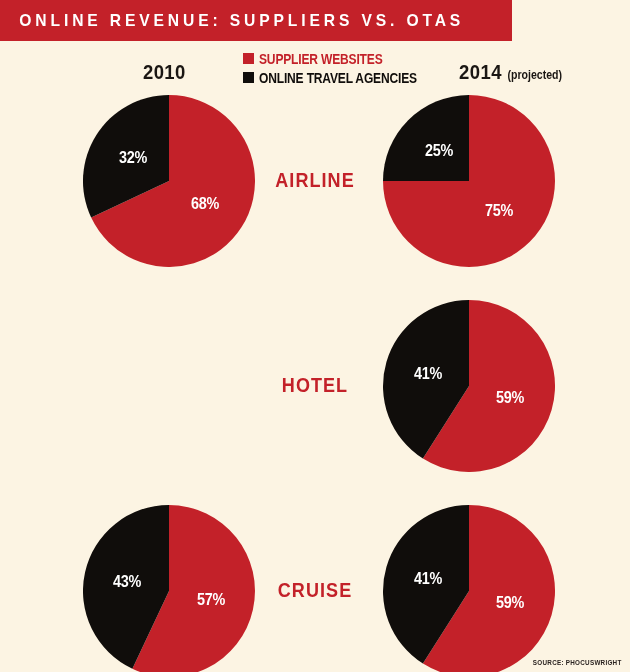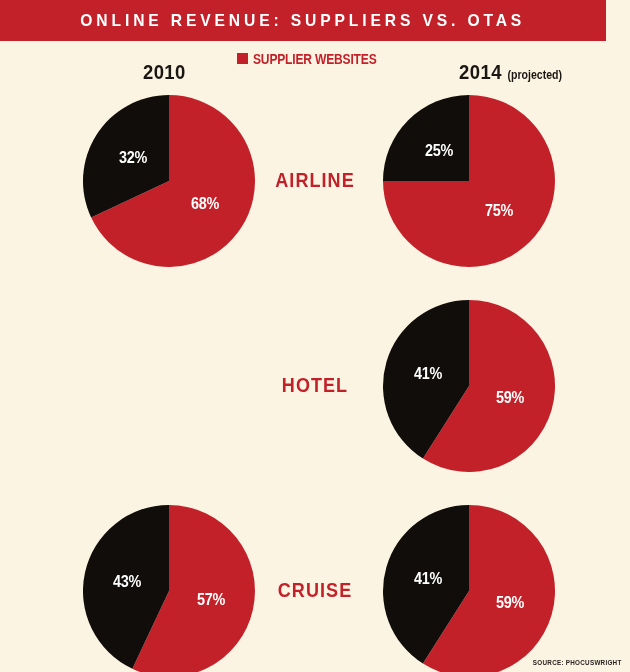--- a/index.html
+++ b/index.html
@@ -13,26 +13,25 @@
     font-family: "Liberation Sans", sans-serif;
     overflow: hidden;
     position: relative;
   }
 
   
   .title-band {
     position: absolute;
     left: 0;
     top: 0;
-    width: 606px;
+    width: 512px;
     height: 41px;
     background: #c32129;
     display: flex;
     align-items: center;
-    justify-content: center;
   }
   .title-text {
     color: #ffffff;
     font-family: "Liberation Sans Narrow", "Liberation Sans", sans-serif;
     font-size: 17px;
     font-weight: bold;
     letter-spacing: 4.2px;
     transform: scaleX(0.92);
     white-space: nowrap;
   }
@@ -58,21 +57,21 @@
   .year-label .suffix {
     font-size: 12px;
     font-weight: bold;
     letter-spacing: 0;
   }
   #year-left  { left: 140px; top: 12px; }
   #year-right { left: 452px; top: 12px; }
 
   .legend {
     position: absolute;
-    left: 237px;
+    left: 243px;
     top: 2px;
   }
   .legend-row {
     display: flex;
     align-items: center;
     height: 17px;
     margin-bottom: 2px;
   }
   .legend-swatch {
     width: 11px;
@@ -170,20 +169,24 @@
   <div class="year-label" id="year-right">
     <span>2014</span>
     <span class="suffix">(projected)</span>
   </div>
 
   <div class="legend">
     <div class="legend-row">
       <span class="legend-swatch sup"></span>
       <span class="legend-text sup">SUPPLIER WEBSITES</span>
     </div>
+    <div class="legend-row">
+      <span class="legend-swatch ota"></span>
+      <span class="legend-text ota">ONLINE TRAVEL AGENCIES</span>
+    </div>
   </div>
 </div>
 
 <div class="rows">
 
   <div class="chart-row">
     <div class="pie-cell left">
         <svg viewBox="0 0 172 172">
           <path d="M 86 86 L 86.00 0.00 A 86 86 0 1 1 8.18 122.62 Z" fill="#c32129"></path>
           <path d="M 86 86 L 8.18 122.62 A 86 86 0 0 1 86.00 0.00 Z" fill="#100d0b"></path>

